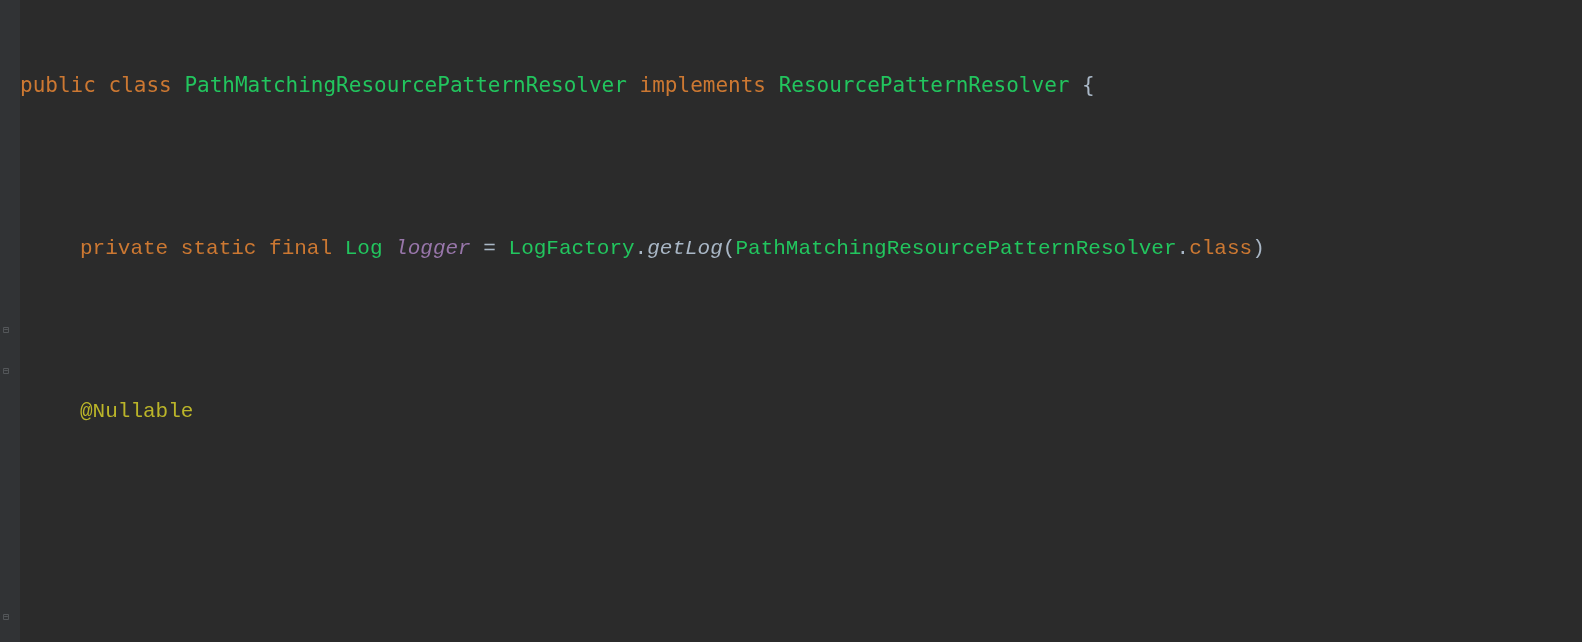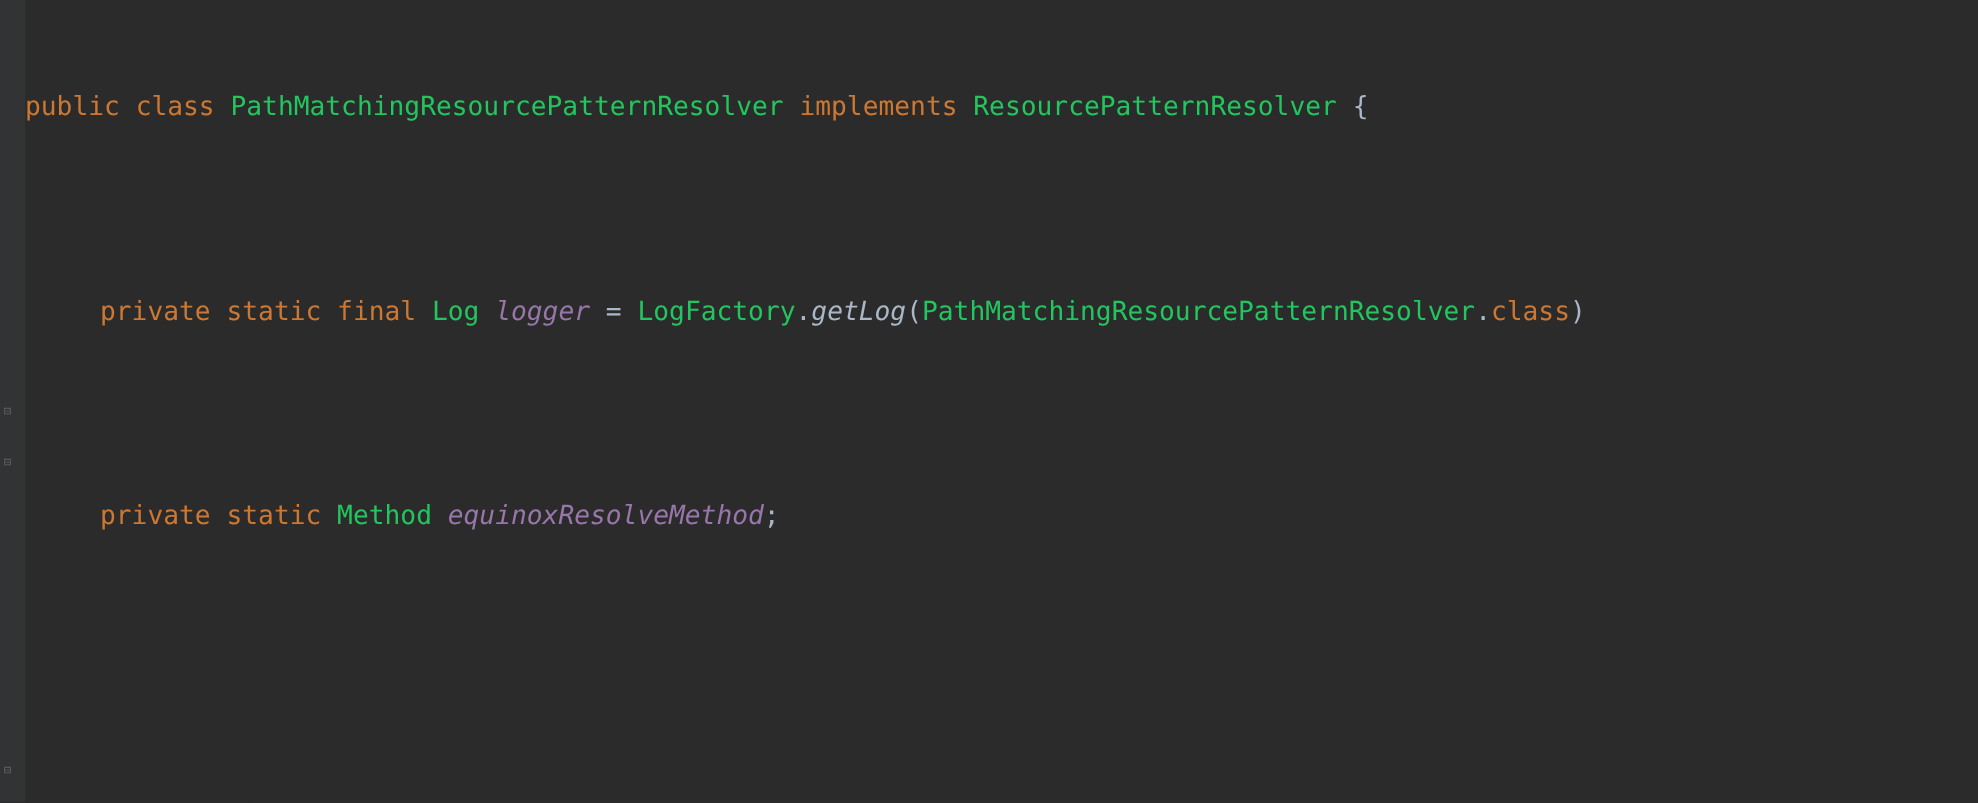--- a/index.html
+++ b/index.html
@@ -40,37 +40,37 @@
     padding-top: 24px;
     white-space: pre;
   }
   .kw-orange { color: #cc7832; margin-top: 45px; }
   .field-purple { color: #9876aa; font-style: italic; }
   .annotation { color: #bbb529; }
   .method-ital { color: #a9b7c6; font-style: italic; }
   .identifier { color: #22c55e; }
   .punct { color: #a9b7c6; }
   .line { display: block; }
-  .indent-1 { padding-left: 60px; }
+  .indent-1 { padding-left: 60px; font-family: Liberation Mono, monospace; }
 </style>
 </head>
 <body>
 
 <div class="gutter">
   <span class="gutter-marker" style="top:325px;">⊟</span>
   <span class="gutter-marker" style="top:366px;">⊟</span>
   <span class="gutter-marker" style="top:612px;">⊟</span>
 </div>
 
 <div class="code-area">
 <span class="line"><span class="kw-orange">public</span> <span class="kw-orange">class</span> <span class="identifier">PathMatchingResourcePatternResolver</span> <span class="kw-orange">implements</span> <span class="identifier">ResourcePatternResolver</span> <span class="punct">{</span></span>
 <span class="line"> </span>
 <span class="line indent-1"><span class="kw-orange">private</span> <span class="kw-orange">static</span> <span class="kw-orange">final</span> <span class="identifier">Log</span> <span class="field-purple">logger</span> <span class="punct">=</span> <span class="identifier">LogFactory</span><span class="punct">.</span><span class="method-ital">getLog</span><span class="punct">(</span><span class="identifier">PathMatchingResourcePatternResolver</span><span class="punct">.</span><span class="kw-orange">class</span><span class="punct">)</span></span>
 <span class="line"> </span>
-<span class="line indent-1"><span class="kw-orange">private</span> <span class="kw-orange">static</span> <span class="identifier">Method</span> <span class="field-purple">equinoxResolveMethod</span><span class="punct">;</span></span>
+<span class="line indent-1"><span class="annotation">@Nullable</span></span>
 <span class="line"> </span>
 <span class="line indent-1"> </span>
 
 
 
 
 
 
 
 </div>

